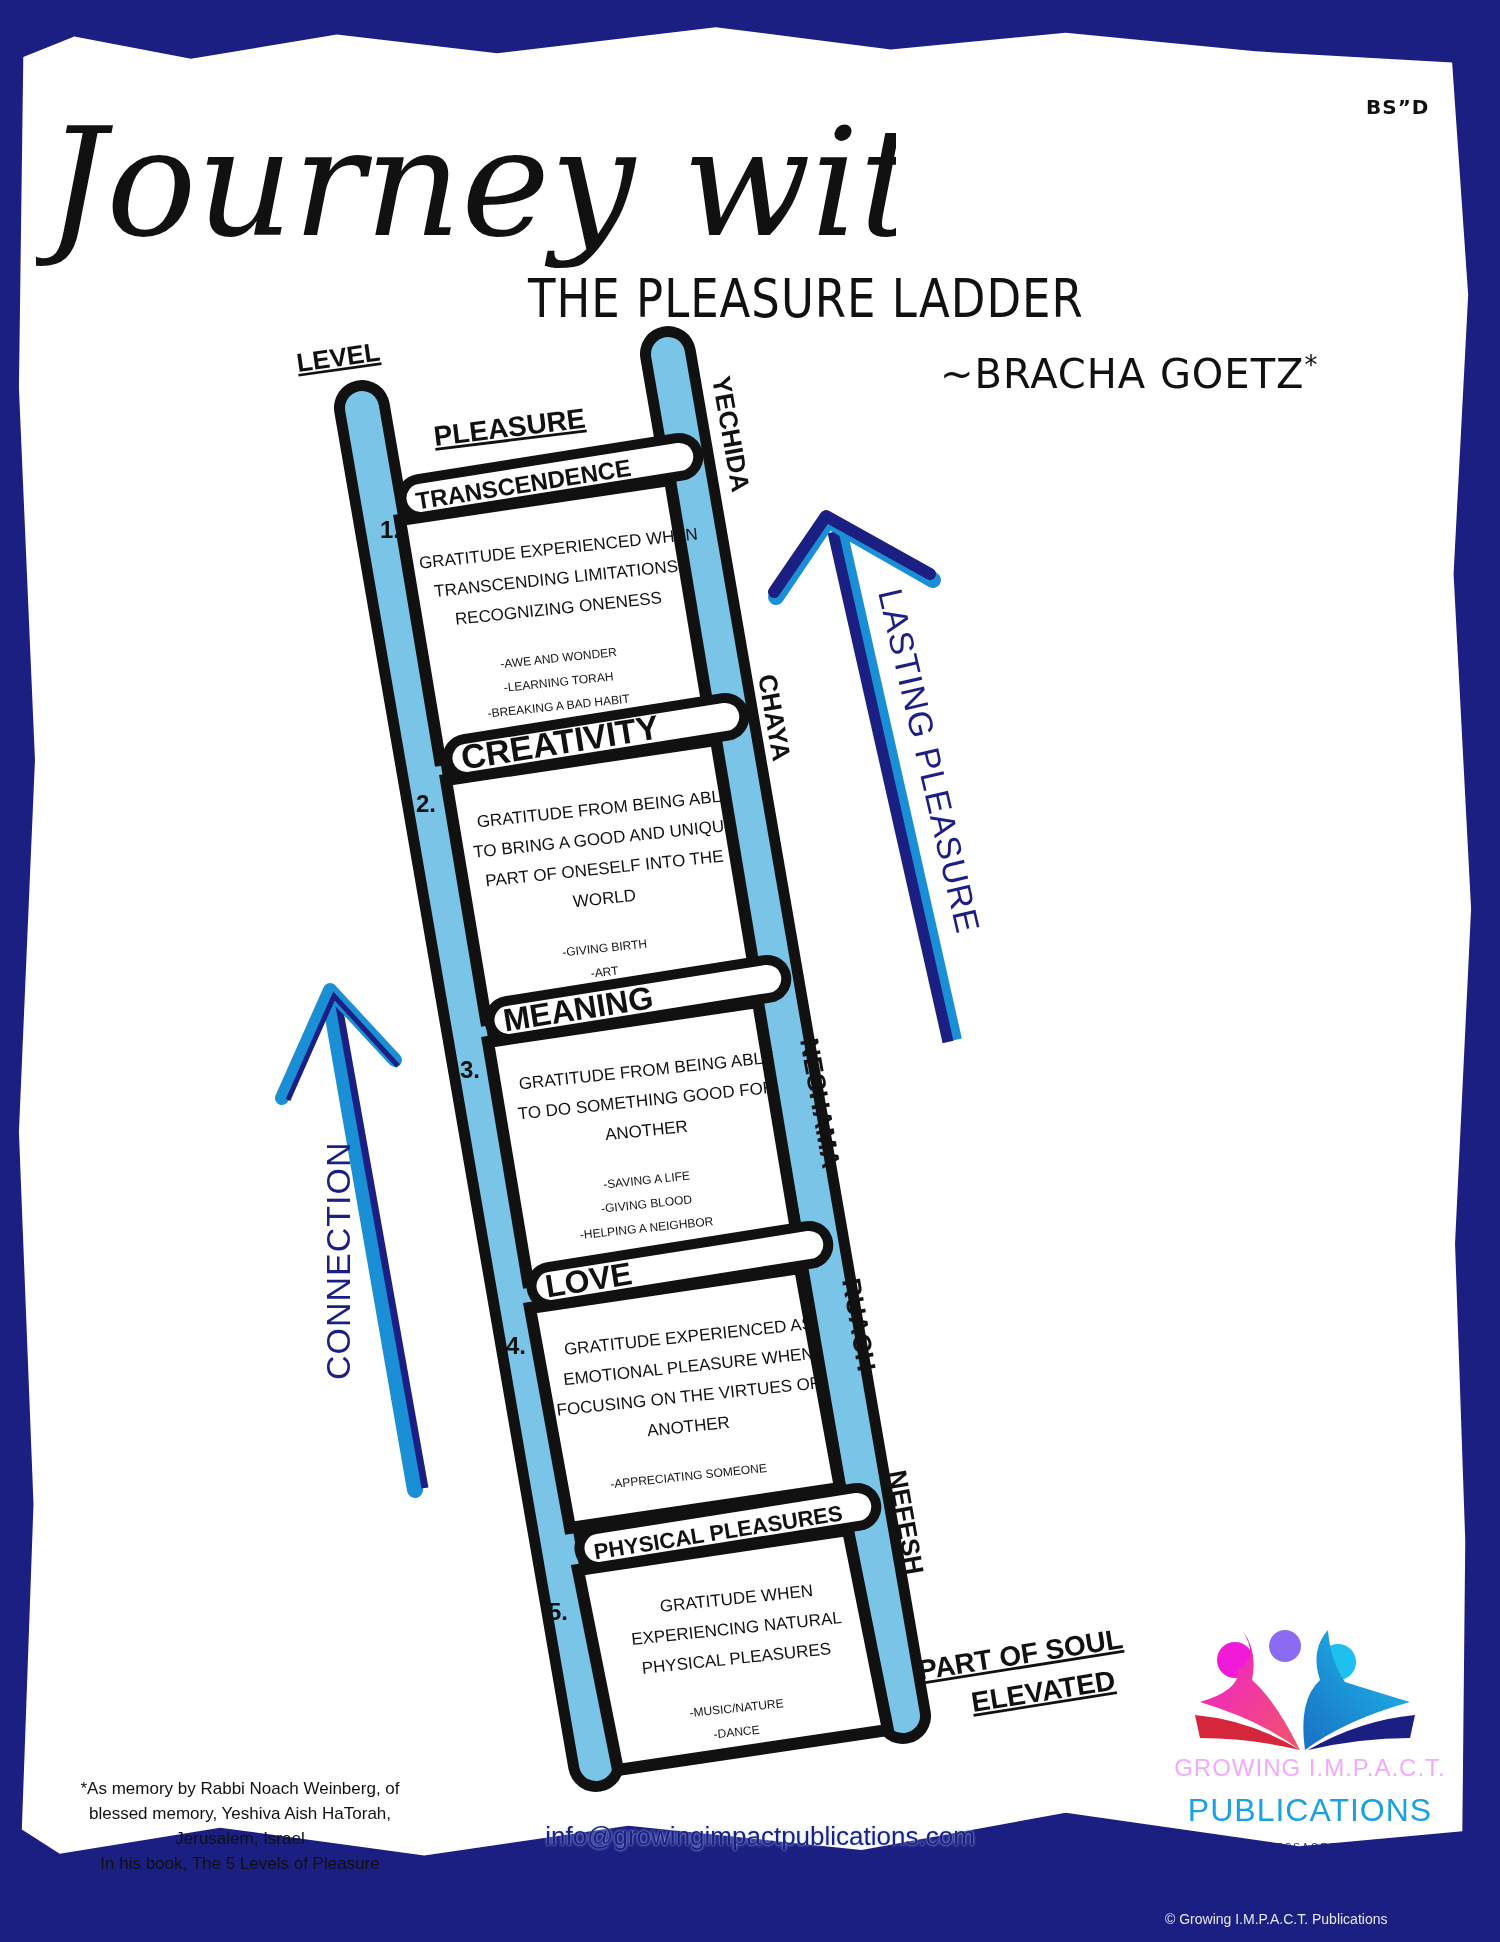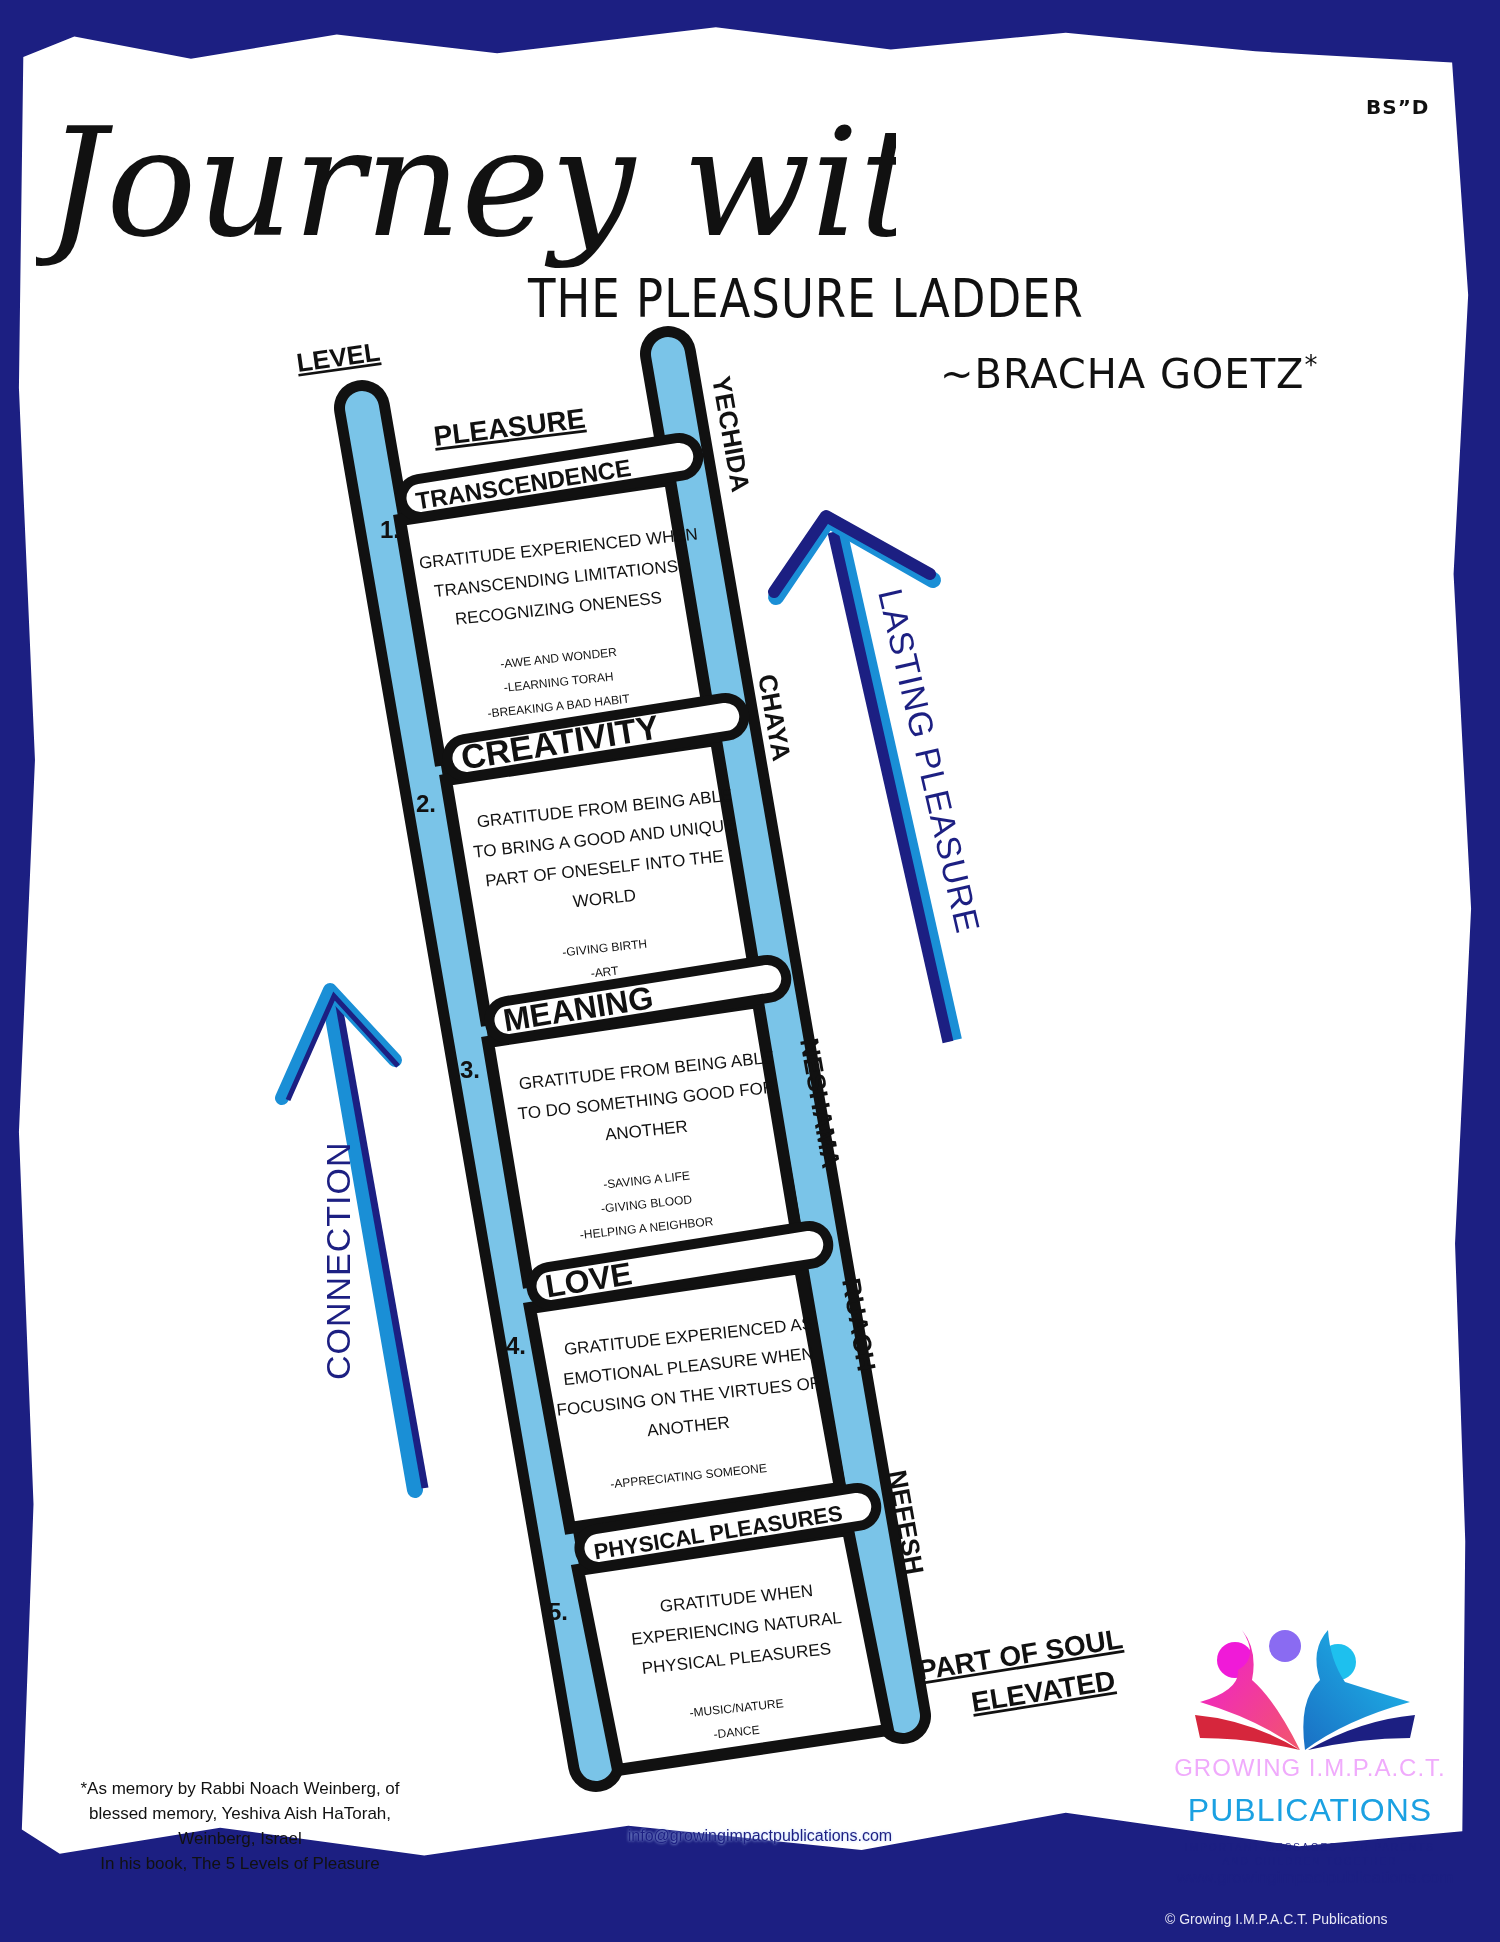--- a/index.html
+++ b/index.html
@@ -39,21 +39,21 @@
 
   .footnote {
     position: absolute; left: 30px; top: 1776px; width: 420px; text-align: center;
     font-family: "Liberation Sans", sans-serif; font-size: 17px; line-height: 25px; color: #111;
   }
   .contact {
     position: absolute; left: 470px; top: 1818px; width: 580px; text-align: center;
     font-family: "Liberation Sans", sans-serif; color: #1c1f82; text-shadow: 0 0 3px #b9d4ff;
   }
   .contact .c1 { font-size: 24px; line-height: 34px; }
-  .contact .c2 { font-size: 16px; line-height: 36px; }
+  .contact .c2 { font-size: 26px; line-height: 36px; }
 
   .logo { position: absolute; left: 1160px; top: 1620px; width: 320px; }
   .logo-icon { position: absolute; left: 20px; top: 0; width: 250px; height: 135px; }
   .brand1 { position: absolute; left: 0; top: 134px; width: 300px; text-align: center; color: #f0abfc;
     font-family: "Liberation Sans", sans-serif; font-size: 24px; letter-spacing: 1px; }
   .brand2 { position: absolute; left: 0; top: 172px; width: 300px; text-align: center; color: #1ba1e2;
     font-family: Liberation Sans, sans-serif; font-size: 32px; letter-spacing: 1px; }
   .tag1, .tag2 { position: absolute; left: 0; width: 300px; text-align: center; color: #1c1f82;
     font-family: "Liberation Sans", sans-serif; font-size: 10px; letter-spacing: 2px; }
   .tag1 { top: 222px; } .tag2 { top: 236px; }
@@ -170,21 +170,21 @@
 
   <text class="lbl" font-size="26" transform="translate(298 372) rotate(-8)" text-decoration="underline">LEVEL</text>
   <text class="lbl" font-size="28" transform="translate(435 446) rotate(-7)" text-decoration="underline">PLEASURE</text>
   <text class="lbl" font-size="28" transform="translate(920 1680) rotate(-9)" text-decoration="underline">PART OF SOUL</text>
   <text class="lbl" font-size="28" transform="translate(973 1712) rotate(-9)" text-decoration="underline">ELEVATED</text>
 </svg>
 
 <div class="footnote">
   <div>*As memory by Rabbi Noach Weinberg, of</div>
   <div>blessed memory, Yeshiva Aish HaTorah,</div>
-  <div>Weinberg, Israel</div>
+  <div>Jerusalem, Israel</div>
   <div>In his book, The 5 Levels of Pleasure</div>
 </div>
 
 <div class="contact">
   <div class="c2">info@growingimpactpublications.com</div>
 </div>
 
 <div class="logo">
   <svg class="logo-icon" viewBox="0 0 250 135">
     <defs>

